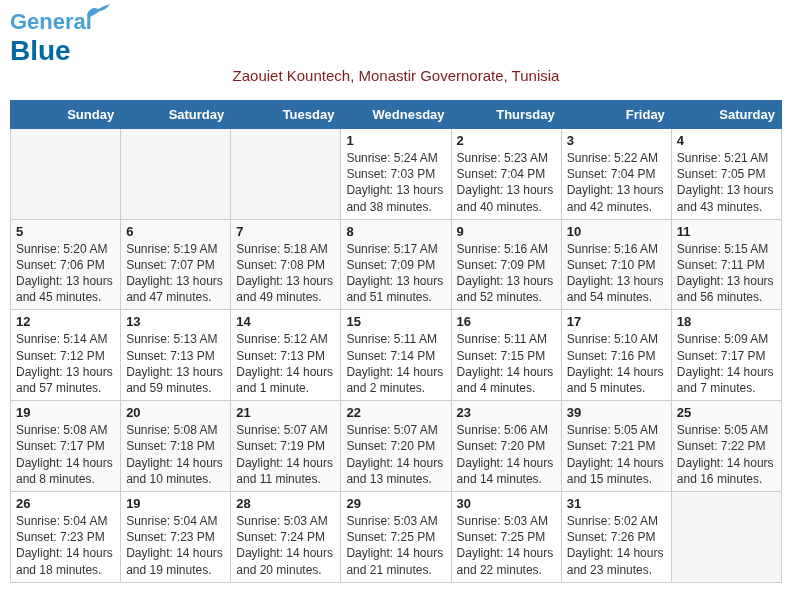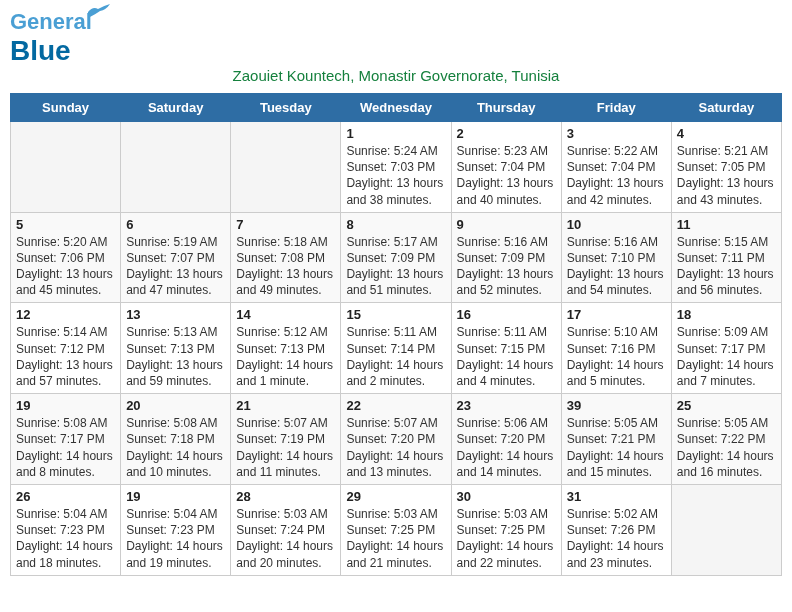--- a/index.html
+++ b/index.html
@@ -31,31 +31,31 @@
     }
     .month-title {
       font-size: 42px;
       font-weight: bold;
       color: #1a3a5c;
       text-align: right;
     }
     .subtitle {
       text-align: center;
       font-size: 15px;
-      color: #15803d;
-      margin-bottom: 9px;
+      color: #7f1d1d;
+      margin-bottom: 16px;
     }
     table {
       width: 100%;
       border-collapse: collapse;
     }
     th {
       background-color: #2e6da4;
       color: #fff;
-      text-align: center;
+      text-align: right;
       padding: 6px 6px;
       font-size: 13px;
       border: 1px solid #2e6da4;
     }
     td {
       border: 1px solid #ccc;
       vertical-align: top;
       padding: 4px 5px;
       width: calc(100% / 7);
       height: 80px;

